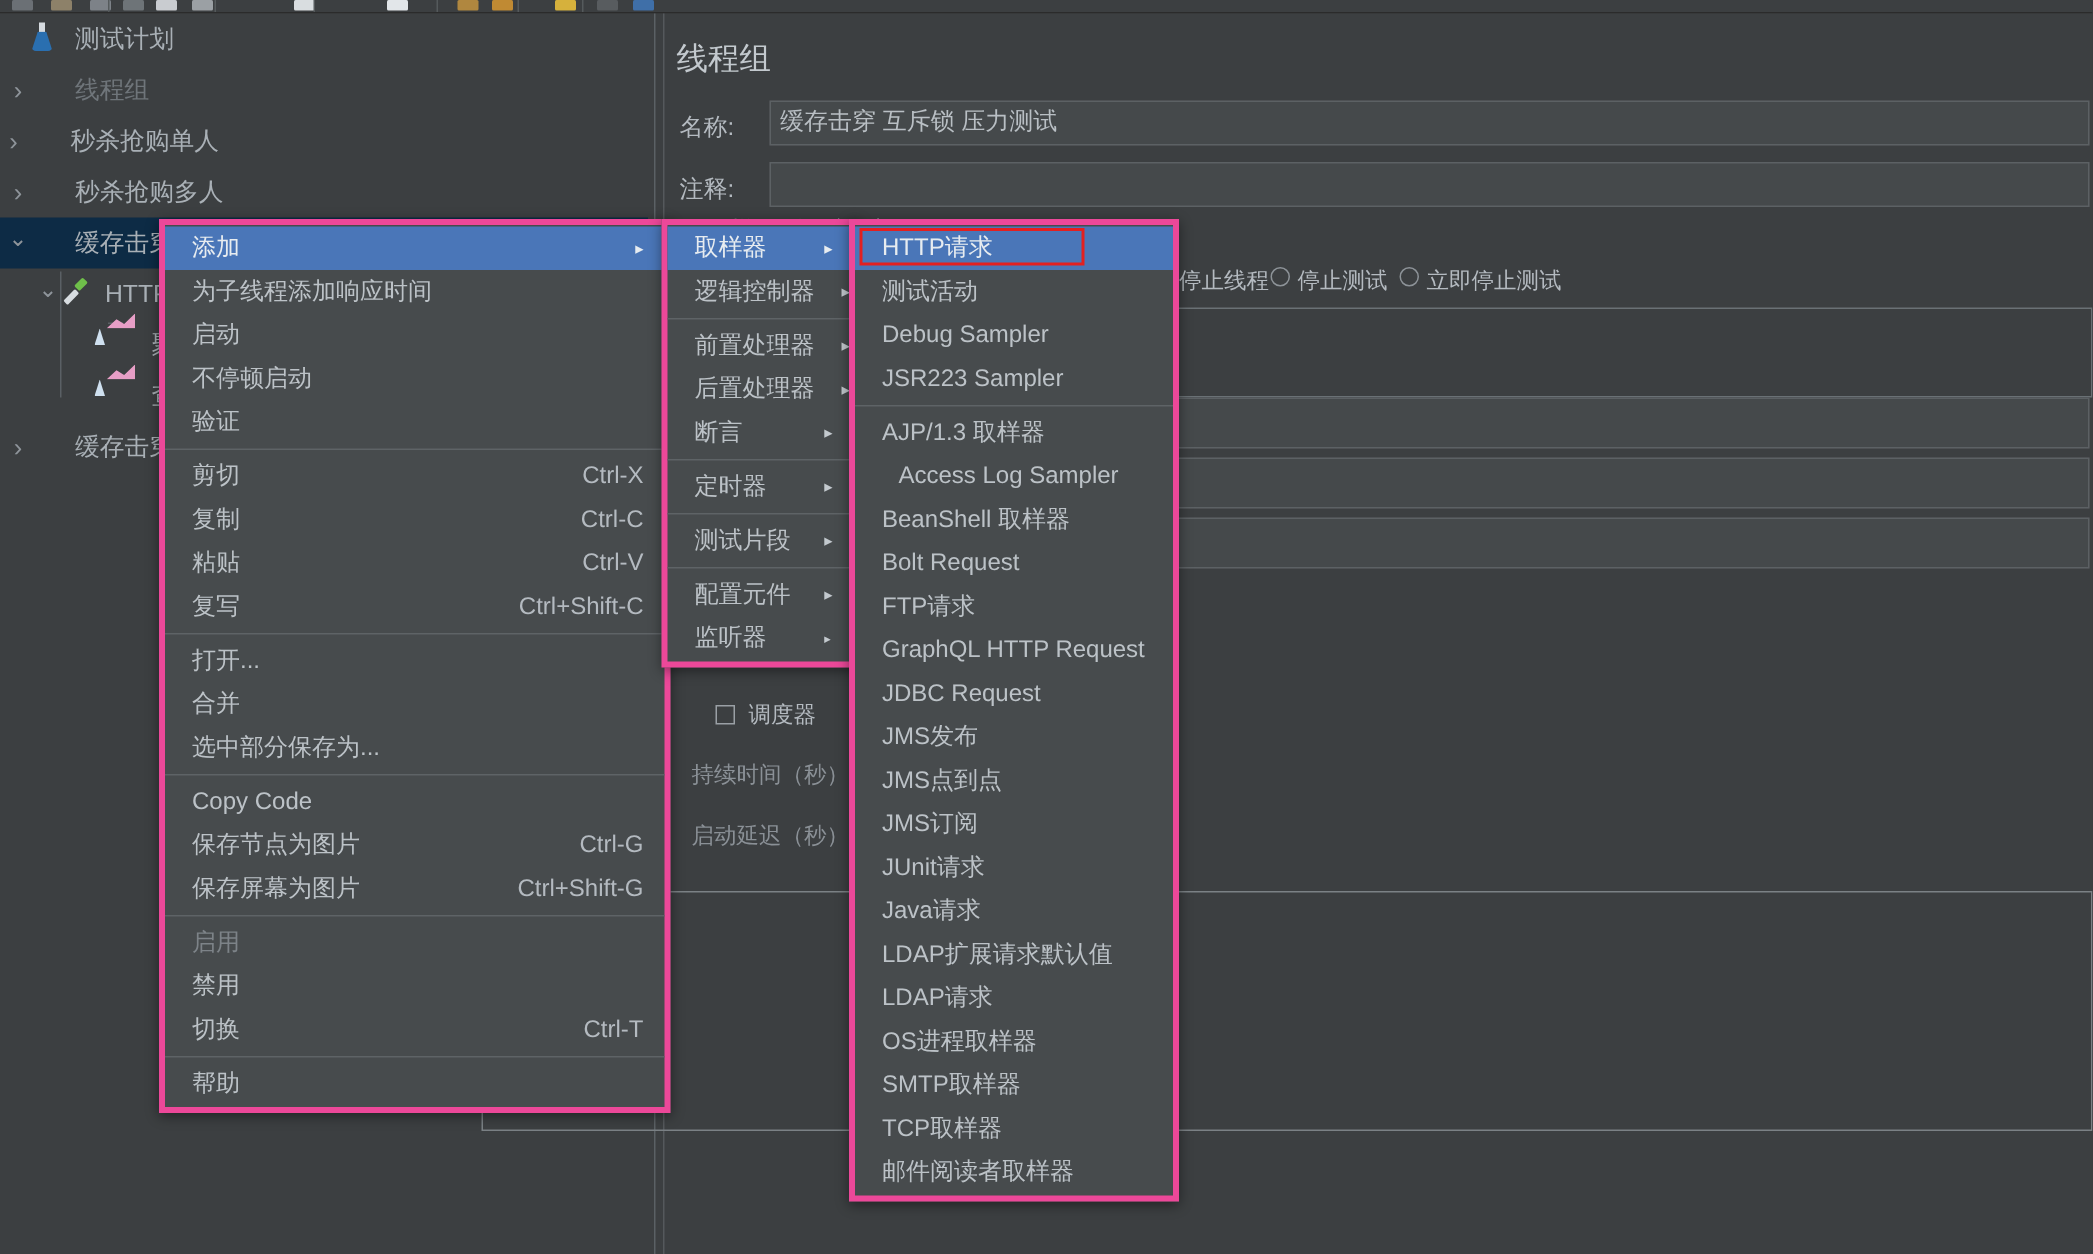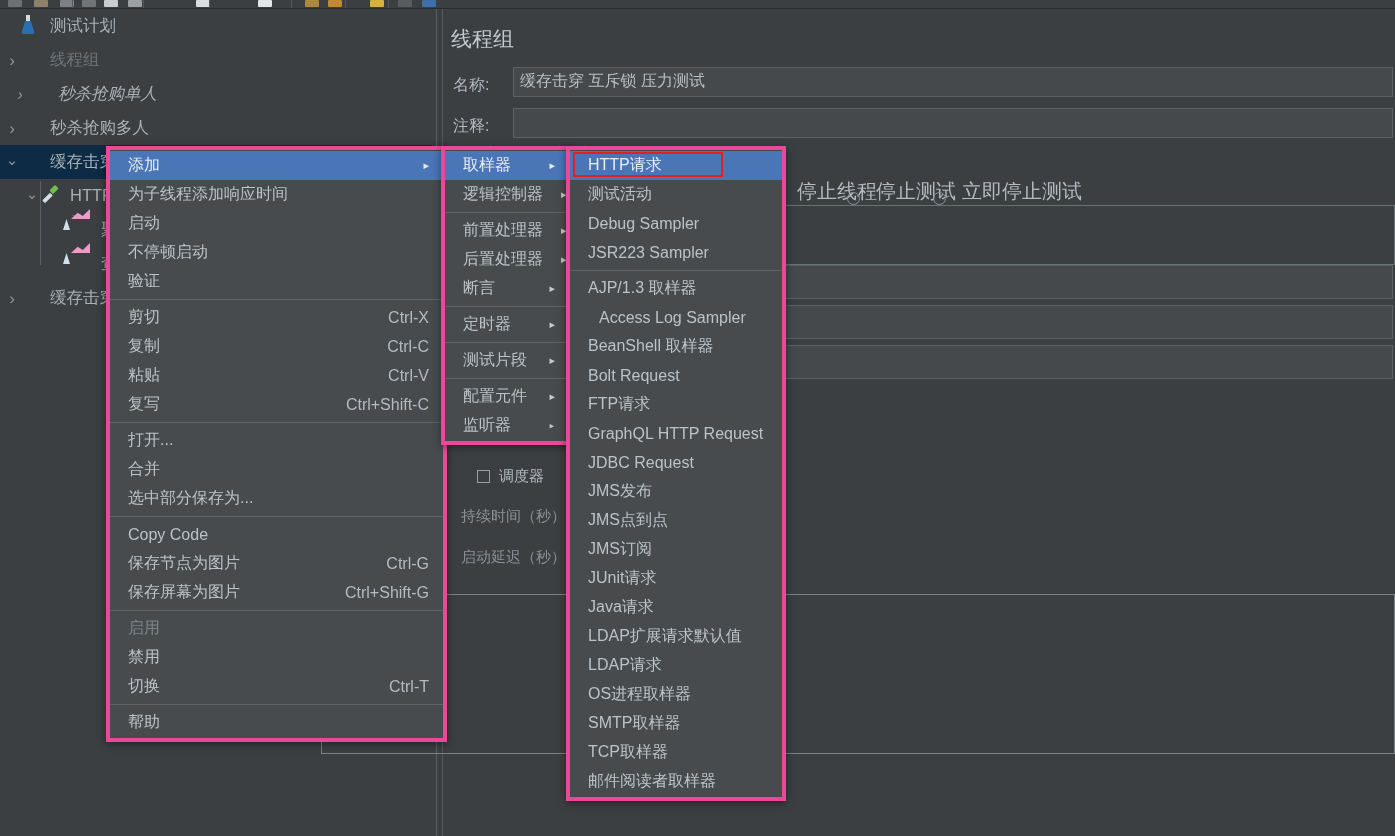--- a/index.html
+++ b/index.html
@@ -103,22 +103,22 @@
     background:#3c3f41; border-left:1px solid #55595c;
   }
   .ed-title{ position:absolute; left:8px; top:16px; font-size:21px; color:#c3c9ce; }
   .ed-label{ position:absolute; font-size:16px; color:#b4bac0; }
   .ed-input{
     position:absolute; background:#45494b; border:1px solid #5c6164;
     color:#b9bfc4; font-size:16px; padding:3px 6px; box-sizing:border-box;
     font-family:"Liberation Sans", sans-serif;
   }
   .ed-note{ position:absolute; font-size:15px; color:#a9afb5; }
-  .radio-wrap{ position:absolute; display:flex; align-items:flex-end; gap:16px;
-    font-size:20px; color:#b4bac0; white-space:nowrap;}
+  .radio-wrap{ position:absolute; display:flex; align-items:flex-start; gap:5px;
+    font-size:15px; color:#b4bac0; white-space:nowrap;}
   .radio{ width:13px;height:13px;border-radius:50%;border:1.6px solid #8d9398;
           display:inline-block; box-sizing:border-box;}
   .chk{ width:13px;height:13px;border:1.5px solid #9aa0a5; display:inline-block; box-sizing:border-box;}
   .chk-wrap{position:absolute; display:flex;align-items:center;gap:9px;font-size:15px;color:#b4bac0;}
   .dim{ color:#8a9096; }
   .panel-box{position:absolute; border:1px solid #6a7175;}
 
   
   .menu{
     position:absolute; background:#474b4d; border:4px solid #ec4899;
@@ -179,21 +179,21 @@
       <span class="tree-icon"><span class="icon-flask"></span></span>
       <span class="tree-label">测试计划</span>
     </div>
 
     <div class="tree-row disabled" style="padding-left:4px;">
       <span class="twisty tw-right"></span>
       <span class="tree-icon"><span class="icon-gear"></span></span>
       <span class="tree-label">线程组</span>
     </div>
 
-    <div class="tree-row" style="padding-left:12px;font-style:italic;">
+    <div class="tree-row" style="padding-left:1px;">
       <span class="twisty tw-right"></span>
       <span class="tree-icon"><span class="icon-gear blue"></span></span>
       <span class="tree-label">秒杀抢购单人</span>
     </div>
 
     <div class="tree-row" style="padding-left:4px;">
       <span class="twisty tw-right"></span>
       <span class="tree-icon"><span class="icon-gear blue"></span></span>
       <span class="tree-label">秒杀抢购多人</span>
     </div>

